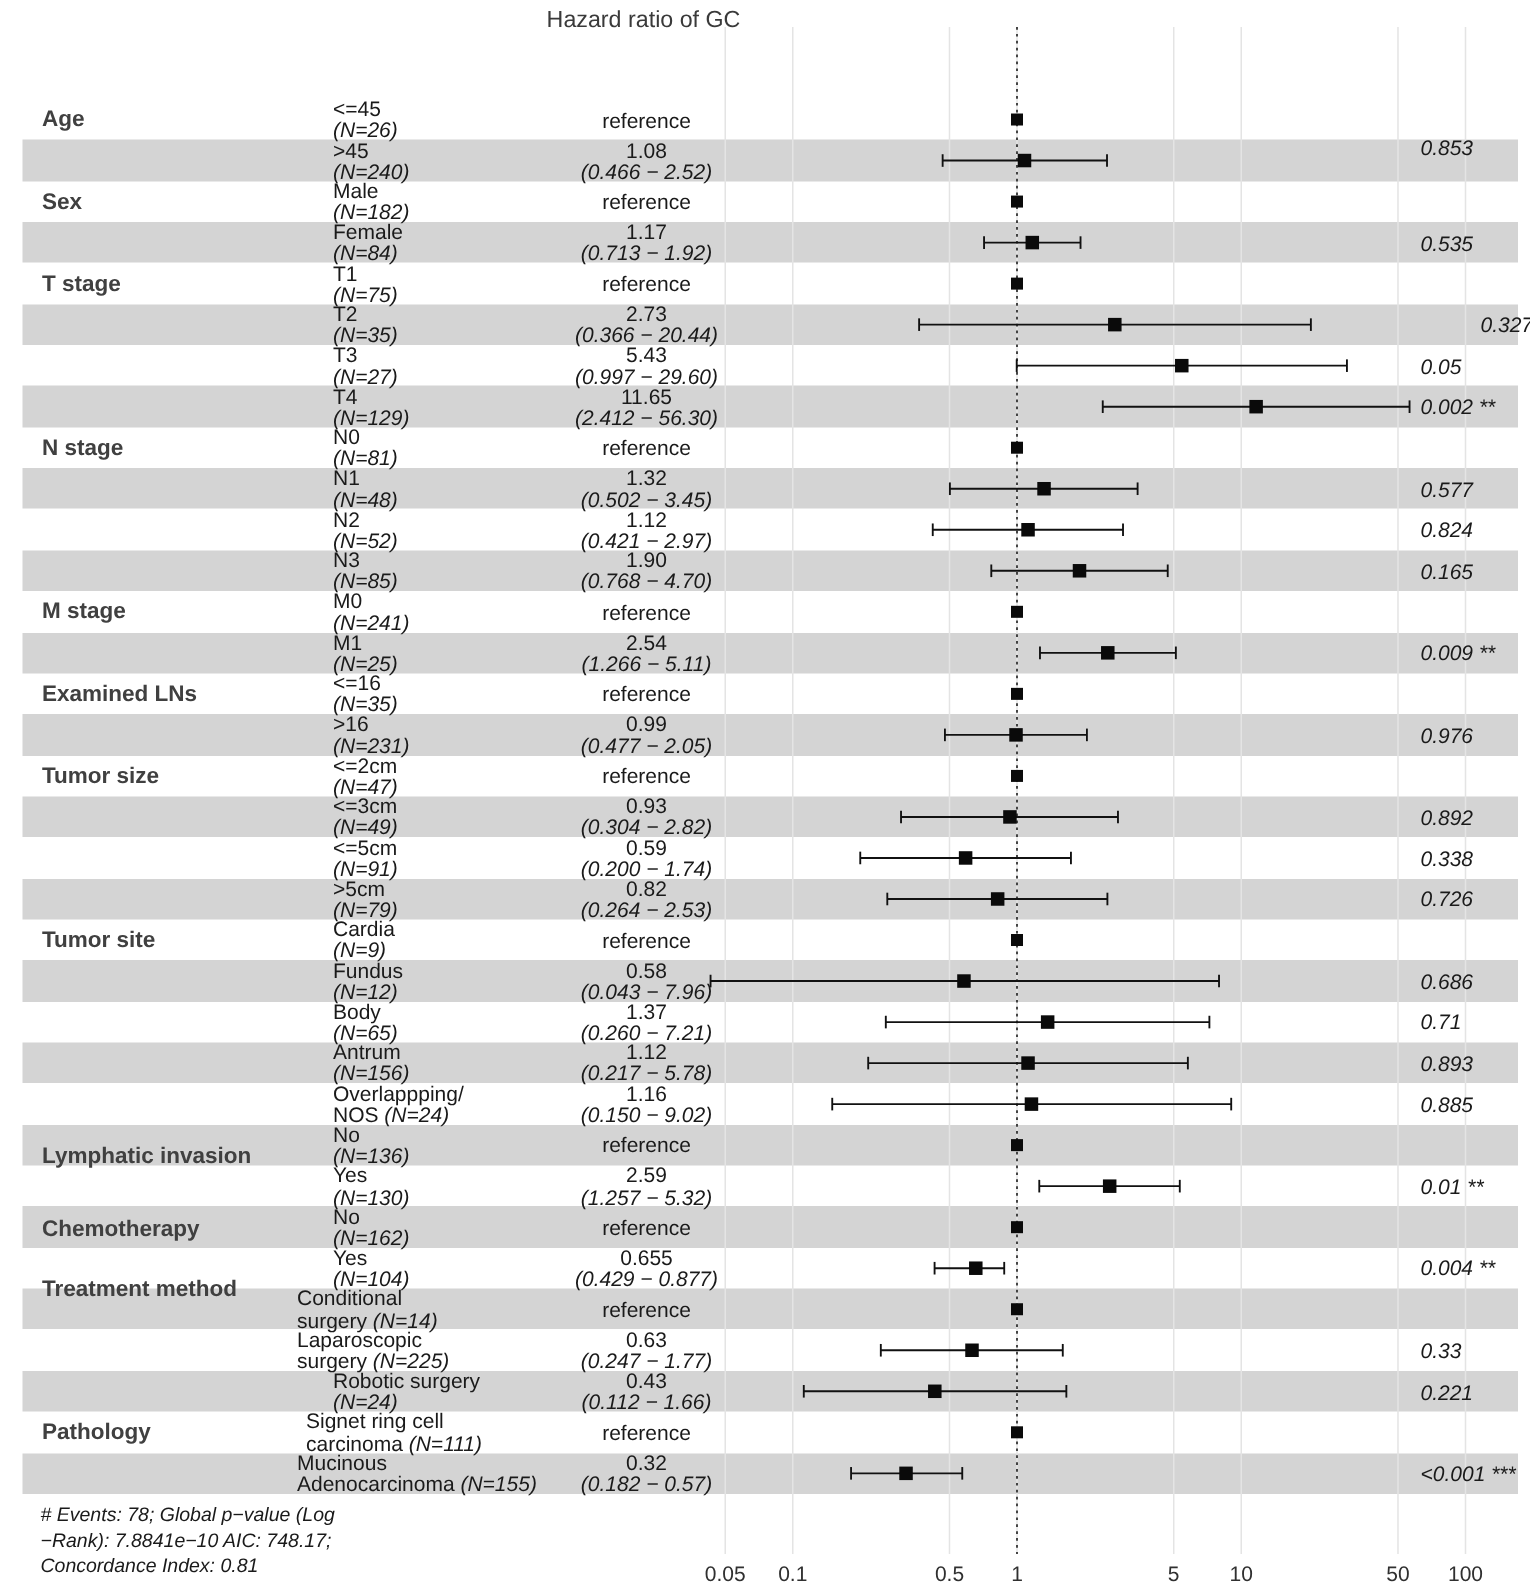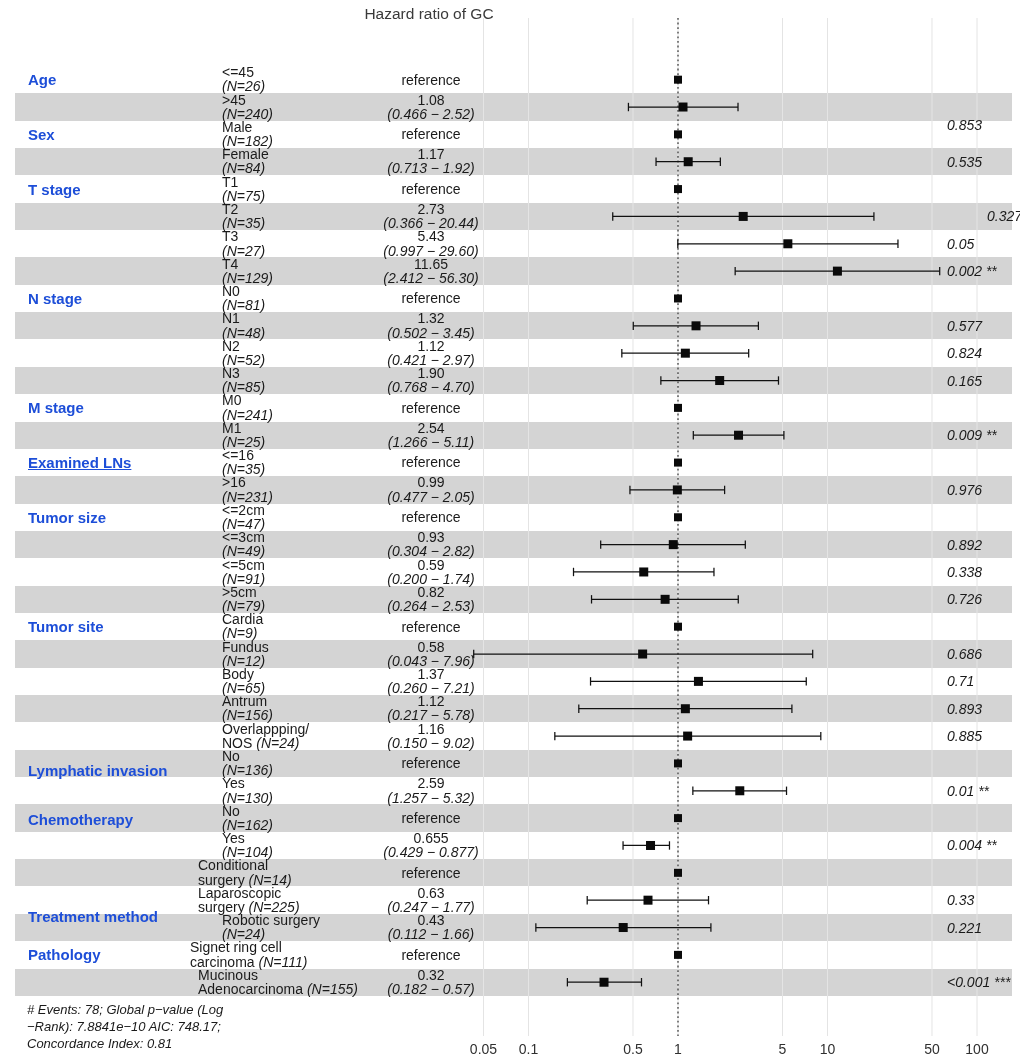--- a/index.html
+++ b/index.html
@@ -3,21 +3,21 @@
 <meta charset="utf-8">
 <style>
   html,body{margin:0;padding:0;background:#fff}
   #canvas{position:relative;width:1020px;height:1062px;background:#fff;overflow:hidden;
           font-family:"Liberation Sans",sans-serif;color:#1a1a1a}
   .band{position:absolute;left:15px;width:997px;background:#d4d4d4}
   .cell{position:absolute;white-space:pre;font-size:14px;line-height:14.2px}
   .cell .it{font-style:italic}
   .est{text-align:center;width:200px}
   .oneline{display:flex;align-items:center;justify-content:center}
-  .var{position:absolute;left:28px;font-weight:bold;font-size:15px;color:#1d4ed8;
+  .var{position:absolute;left:28px;font-weight:bold;font-size:15px;color:#404040;
        white-space:pre;display:flex;align-items:center}
   .pv{position:absolute;left:947px;font-style:italic;font-size:14px;display:flex;align-items:center}
   .tick{position:absolute;width:70px;text-align:center;font-size:14px;color:#303030;top:1041px}
   .fn-line{position:absolute;left:27px;font-style:italic;font-size:13px;line-height:17px;color:#1a1a1a}
   #title{position:absolute;top:5px;left:429px;transform:translateX(-50%);
          font-size:15.5px;color:#3a3a3a;white-space:pre}
   #plot{position:absolute;left:0;top:0}
 </style>
 </head>
 <body>
@@ -153,21 +153,21 @@
       <line x1="567.3806725037687" x2="567.3806725037687" y1="978.025" y2="986.4250000000001" stroke="#111" stroke-width="1.25"></line>
       <line x1="641.5032909230374" x2="641.5032909230374" y1="978.025" y2="986.4250000000001" stroke="#111" stroke-width="1.25"></line>
       <rect x="599.519921758826" y="977.725" width="9" height="9" fill="#0a0a0a"></rect>
     </svg>
   <div id="cells">
       <div class="var" style="top: 66px; height: 27.35px;">Age</div>
       <div class="cell" style="left: 222px; top: 65.2px;"><div>&lt;=45</div><div><span class="it">(N=26)</span></div></div>
       <div class="cell est oneline" style="left: 331px; top: 66px; height: 27.35px;">reference</div>
       <div class="cell" style="left: 222px; top: 92.55px;"><div>&gt;45</div><div><span class="it">(N=240)</span></div></div>
       <div class="cell est" style="left: 331px; top: 92.55px;"><div>1.08</div><div class="it">(0.466 − 2.52)</div></div>
-      <div class="pv" style="top: 111px; height: 27.35px;">0.853</div>
+      <div class="pv" style="top: 84px; height: 27.35px;">0.853</div>
       <div class="var" style="top: 120.7px; height: 27.35px;">Sex</div>
       <div class="cell" style="left: 222px; top: 119.9px;"><div>Male</div><div><span class="it">(N=182)</span></div></div>
       <div class="cell est oneline" style="left: 331px; top: 120.7px; height: 27.35px;">reference</div>
       <div class="cell" style="left: 222px; top: 147.25px;"><div>Female</div><div><span class="it">(N=84)</span></div></div>
       <div class="cell est" style="left: 331px; top: 147.25px;"><div>1.17</div><div class="it">(0.713 − 1.92)</div></div>
       <div class="pv" style="top: 148.05px; height: 27.35px;">0.535</div>
       <div class="var" style="top: 175.4px; height: 27.35px;">T stage</div>
       <div class="cell" style="left: 222px; top: 174.6px;"><div>T1</div><div><span class="it">(N=75)</span></div></div>
       <div class="cell est oneline" style="left: 331px; top: 175.4px; height: 27.35px;">reference</div>
       <div class="cell" style="left: 222px; top: 201.95px;"><div>T2</div><div><span class="it">(N=35)</span></div></div>
@@ -190,21 +190,21 @@
       <div class="pv" style="top: 339.5px; height: 27.35px;">0.824</div>
       <div class="cell" style="left: 222px; top: 366.05px;"><div>N3</div><div><span class="it">(N=85)</span></div></div>
       <div class="cell est" style="left: 331px; top: 366.05px;"><div>1.90</div><div class="it">(0.768 − 4.70)</div></div>
       <div class="pv" style="top: 366.85px; height: 27.35px;">0.165</div>
       <div class="var" style="top: 394.2px; height: 27.35px;">M stage</div>
       <div class="cell" style="left: 222px; top: 393.4px;"><div>M0</div><div><span class="it">(N=241)</span></div></div>
       <div class="cell est oneline" style="left: 331px; top: 394.2px; height: 27.35px;">reference</div>
       <div class="cell" style="left: 222px; top: 420.75px;"><div>M1</div><div><span class="it">(N=25)</span></div></div>
       <div class="cell est" style="left: 331px; top: 420.75px;"><div>2.54</div><div class="it">(1.266 − 5.11)</div></div>
       <div class="pv" style="top: 421.55px; height: 27.35px;">0.009 **</div>
-      <div class="var" style="top: 448.9px; height: 27.35px; text-decoration: underline;">Examined LNs</div>
+      <div class="var" style="top: 448.9px; height: 27.35px;">Examined LNs</div>
       <div class="cell" style="left: 222px; top: 448.1px;"><div>&lt;=16</div><div><span class="it">(N=35)</span></div></div>
       <div class="cell est oneline" style="left: 331px; top: 448.9px; height: 27.35px;">reference</div>
       <div class="cell" style="left: 222px; top: 475.45px;"><div>&gt;16</div><div><span class="it">(N=231)</span></div></div>
       <div class="cell est" style="left: 331px; top: 475.45px;"><div>0.99</div><div class="it">(0.477 − 2.05)</div></div>
       <div class="pv" style="top: 476.25px; height: 27.35px;">0.976</div>
       <div class="var" style="top: 503.6px; height: 27.35px;">Tumor size</div>
       <div class="cell" style="left: 222px; top: 502.8px;"><div>&lt;=2cm</div><div><span class="it">(N=47)</span></div></div>
       <div class="cell est oneline" style="left: 331px; top: 503.6px; height: 27.35px;">reference</div>
       <div class="cell" style="left: 222px; top: 530.15px;"><div>&lt;=3cm</div><div><span class="it">(N=49)</span></div></div>
       <div class="cell est" style="left: 331px; top: 530.15px;"><div>0.93</div><div class="it">(0.304 − 2.82)</div></div>
@@ -235,31 +235,31 @@
       <div class="cell est oneline" style="left: 331px; top: 749.75px; height: 27.35px;">reference</div>
       <div class="cell" style="left: 222px; top: 776.3px;"><div>Yes</div><div><span class="it">(N=130)</span></div></div>
       <div class="cell est" style="left: 331px; top: 776.3px;"><div>2.59</div><div class="it">(1.257 − 5.32)</div></div>
       <div class="pv" style="top: 777.1px; height: 27.35px;">0.01 **</div>
       <div class="var" style="top: 804.45px; height: 31px;">Chemotherapy</div>
       <div class="cell" style="left: 222px; top: 803.65px;"><div>No</div><div><span class="it">(N=162)</span></div></div>
       <div class="cell est oneline" style="left: 331px; top: 804.45px; height: 27.35px;">reference</div>
       <div class="cell" style="left: 222px; top: 831px;"><div>Yes</div><div><span class="it">(N=104)</span></div></div>
       <div class="cell est" style="left: 331px; top: 831px;"><div>0.655</div><div class="it">(0.429 − 0.877)</div></div>
       <div class="pv" style="top: 831.8px; height: 27.35px;">0.004 **</div>
-      <div class="var" style="top: 894px; height: 44px;">Treatment method</div>
+      <div class="var" style="top: 837px; height: 44px;">Treatment method</div>
       <div class="cell" style="left: 198px; top: 858.35px;"><div>Conditional</div><div><span>surgery </span><span class="it">(N=14)</span></div></div>
       <div class="cell est oneline" style="left: 331px; top: 859.15px; height: 27.35px;">reference</div>
       <div class="cell" style="left: 198px; top: 885.7px;"><div>Laparoscopic</div><div><span>surgery </span><span class="it">(N=225)</span></div></div>
       <div class="cell est" style="left: 331px; top: 885.7px;"><div>0.63</div><div class="it">(0.247 − 1.77)</div></div>
       <div class="pv" style="top: 886.5px; height: 27.35px;">0.33</div>
       <div class="cell" style="left: 222px; top: 913.05px;"><div>Robotic surgery</div><div><span class="it">(N=24)</span></div></div>
       <div class="cell est" style="left: 331px; top: 913.05px;"><div>0.43</div><div class="it">(0.112 − 1.66)</div></div>
       <div class="pv" style="top: 913.85px; height: 27.35px;">0.221</div>
       <div class="var" style="top: 941.2px; height: 27.35px;">Pathology</div>
-      <div class="cell" style="left: 190px; top: 940.4px;"><div>Signet ring cell</div><div><span>carcinoma </span><span class="it">(N=111)</span></div></div>
+      <div class="cell" style="left: 204px; top: 940.4px;"><div>Signet ring cell</div><div><span>carcinoma </span><span class="it">(N=111)</span></div></div>
       <div class="cell est oneline" style="left: 331px; top: 941.2px; height: 27.35px;">reference</div>
       <div class="cell" style="left: 198px; top: 967.75px;"><div>Mucinous</div><div><span>Adenocarcinoma </span><span class="it">(N=155)</span></div></div>
       <div class="cell est" style="left: 331px; top: 967.75px;"><div>0.32</div><div class="it">(0.182 − 0.57)</div></div>
       <div class="pv" style="top: 968.55px; height: 27.35px;">&lt;0.001 ***</div>
     </div>
   <div id="xaxis">
       <div class="tick" style="left: 448.496px;">0.05</div>
       <div class="tick" style="left: 493.5px;">0.1</div>
       <div class="tick" style="left: 597.996px;">0.5</div>
       <div class="tick" style="left: 643px;">1</div>

